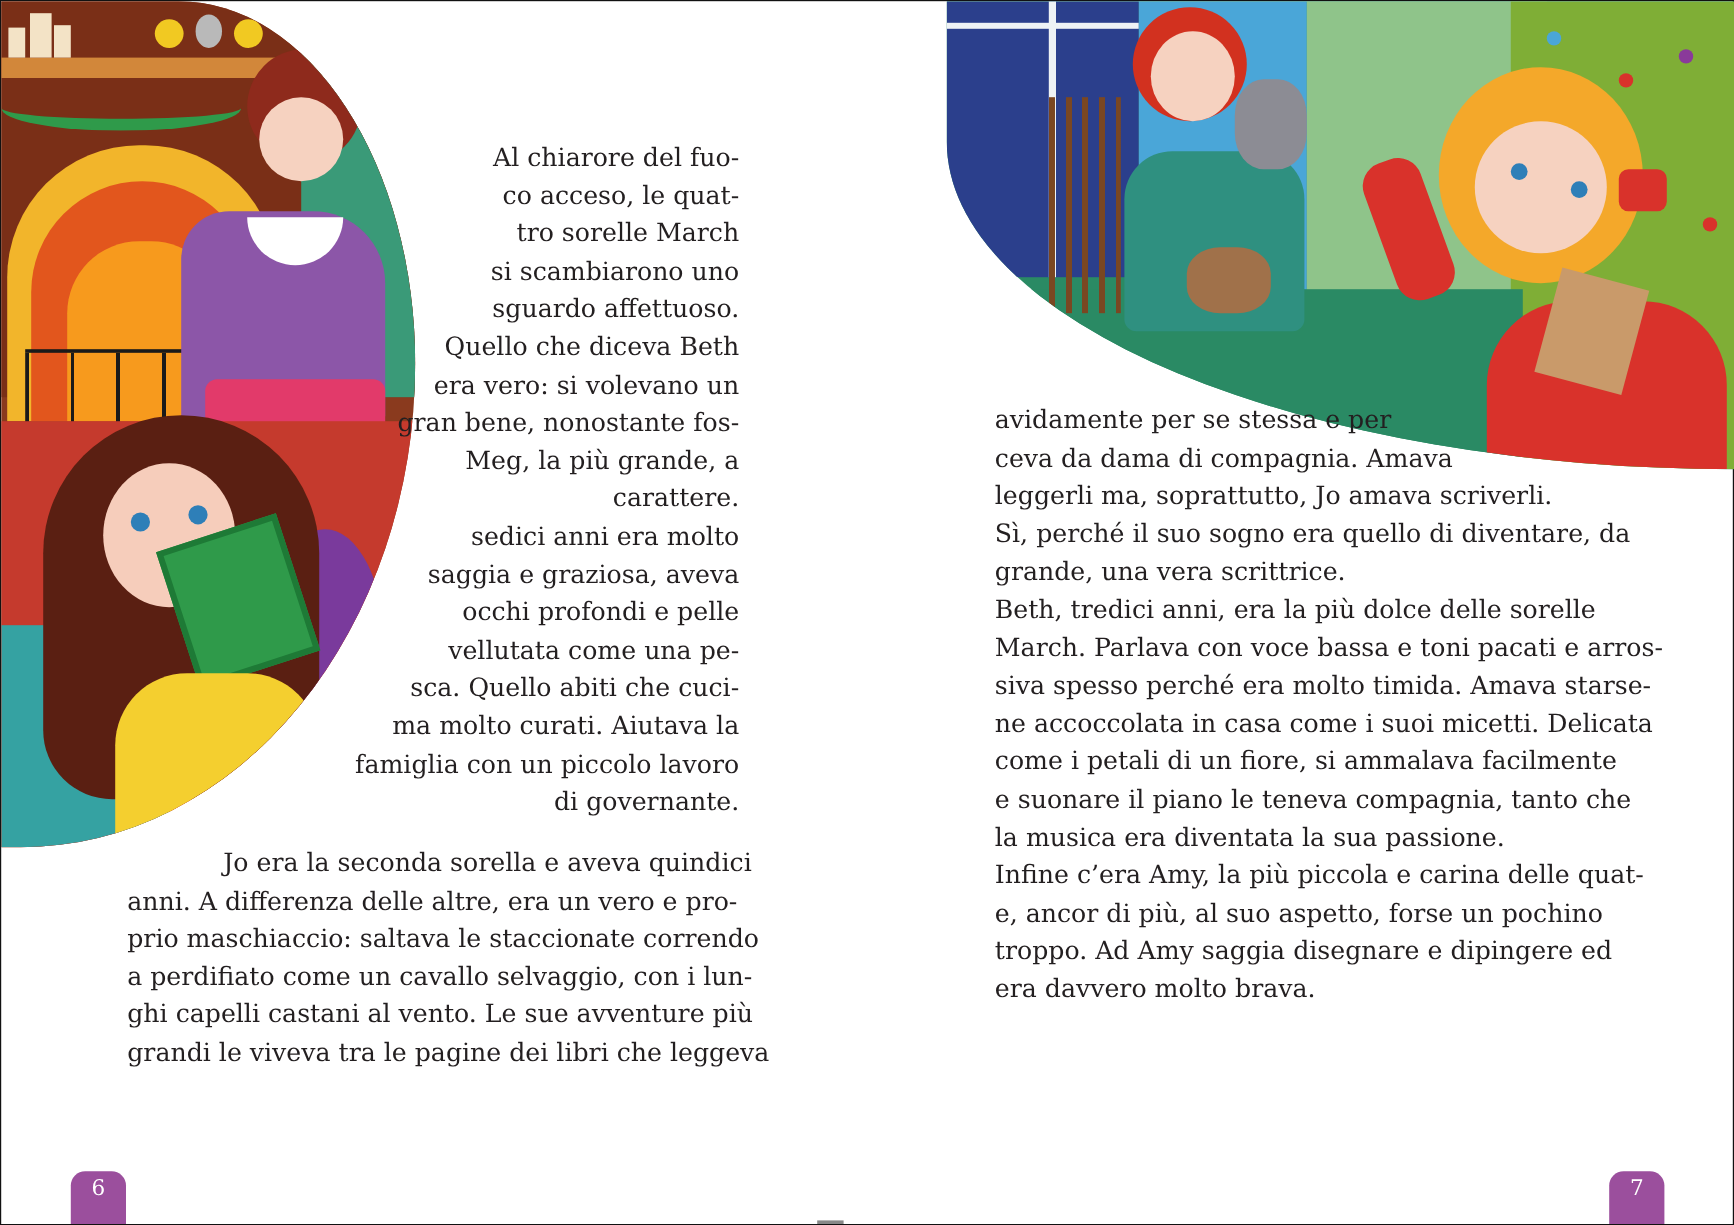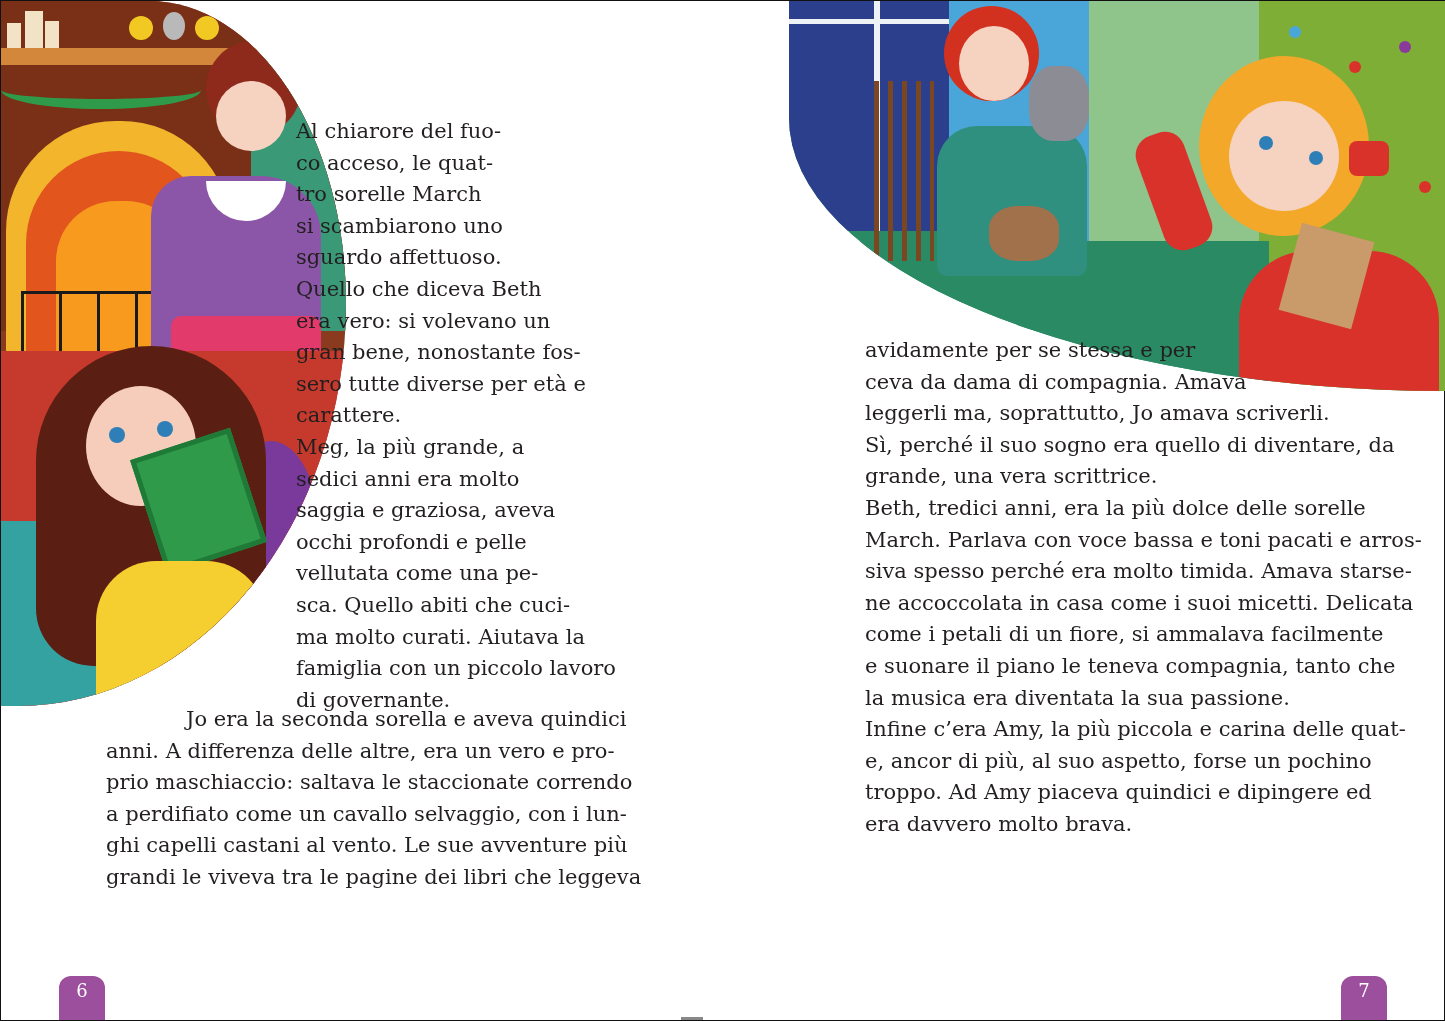--- a/index.html
+++ b/index.html
@@ -24,23 +24,23 @@
   .illus-right {
     left: 66px; top: 0; width: 657px; height: 390px;
     border-radius: 0 0 0 100% / 0 0 0 70%;
     background: #2a8a64;
   }
   .blk { position: absolute; }
 
   
   .text { position: absolute; font-size: 21px; line-height: 31.6px; }
   .text .ln { display: block; white-space: nowrap; }
-  .text-left-a { right: 107px; top: 115px; }
+  .text-left-a { right: 107px; top: 115px; text-align: right; }
   .text-left-b { left: 105px; top: 703px; width: 510px; text-align: justify; }
-  .text-right { left: 106px; top: 334px; width: 510px; margin-left: 36px; }
+  .text-right { left: 106px; top: 334px; width: 510px; }
 
   
   .page-tab {
     position: absolute; bottom: 0; width: 46px; height: 44px;
     background: #9b4f9d; border-radius: 12px 12px 0 0;
     color: #fff; font-size: 18px; text-align: center; line-height: 30px;
   }
   .tab-left { left: 58px; }
   .tab-right { right: 59px; }
   .gutter-mark { position: absolute; left: 680px; bottom: 0; width: 22px; height: 3px; background: #888; }
@@ -95,23 +95,22 @@
 
     <div class="text text-left-a">
       <span class="ln">Al chiarore del fuo-</span>
       <span class="ln">co acceso, le quat-</span>
       <span class="ln">tro sorelle March</span>
       <span class="ln">si scambiarono uno</span>
       <span class="ln">sguardo affettuoso.</span>
       <span class="ln">Quello che diceva Beth</span>
       <span class="ln">era vero: si volevano un</span>
       <span class="ln">gran bene, nonostante fos-</span>
-      <span class="ln">sero tutte diverse per età e</span>
+      <span class="ln">Meg, la più grande, a</span>
       <span class="ln">carattere.</span>
-      <span class="ln">Meg, la più grande, a</span>
       <span class="ln">sedici anni era molto</span>
       <span class="ln">saggia e graziosa, aveva</span>
       <span class="ln">occhi profondi e pelle</span>
       <span class="ln">vellutata come una pe-</span>
       <span class="ln">sca. Quello abiti che cuci-</span>
       <span class="ln">ma molto curati. Aiutava la</span>
       <span class="ln">famiglia con un piccolo lavoro</span>
       <span class="ln">di governante.</span>
     </div>
 
@@ -174,21 +173,21 @@
       <span class="ln">grande, una vera scrittrice.</span>
       <span class="ln">Beth, tredici anni, era la più dolce delle sorelle</span>
       <span class="ln">March. Parlava con voce bassa e toni pacati e arros-</span>
       <span class="ln">siva spesso perché era molto timida. Amava starse-</span>
       <span class="ln">ne accoccolata in casa come i suoi micetti. Delicata</span>
       <span class="ln">come i petali di un fiore, si ammalava facilmente</span>
       <span class="ln">e suonare il piano le teneva compagnia, tanto che</span>
       <span class="ln">la musica era diventata la sua passione.</span>
       <span class="ln">Infine c’era Amy, la più piccola e carina delle quat-</span>
       <span class="ln">e, ancor di più, al suo aspetto, forse un pochino</span>
-      <span class="ln">troppo. Ad Amy piaceva quindici e dipingere ed</span>
+      <span class="ln">troppo. Ad Amy saggia disegnare e dipingere ed</span>
       <span class="ln">era davvero molto brava.</span>
     </div>
 
     <div class="page-tab tab-right">
       <span>7</span>
     </div>
   </div>
 
   <div class="gutter-mark"></div>
 </div>

